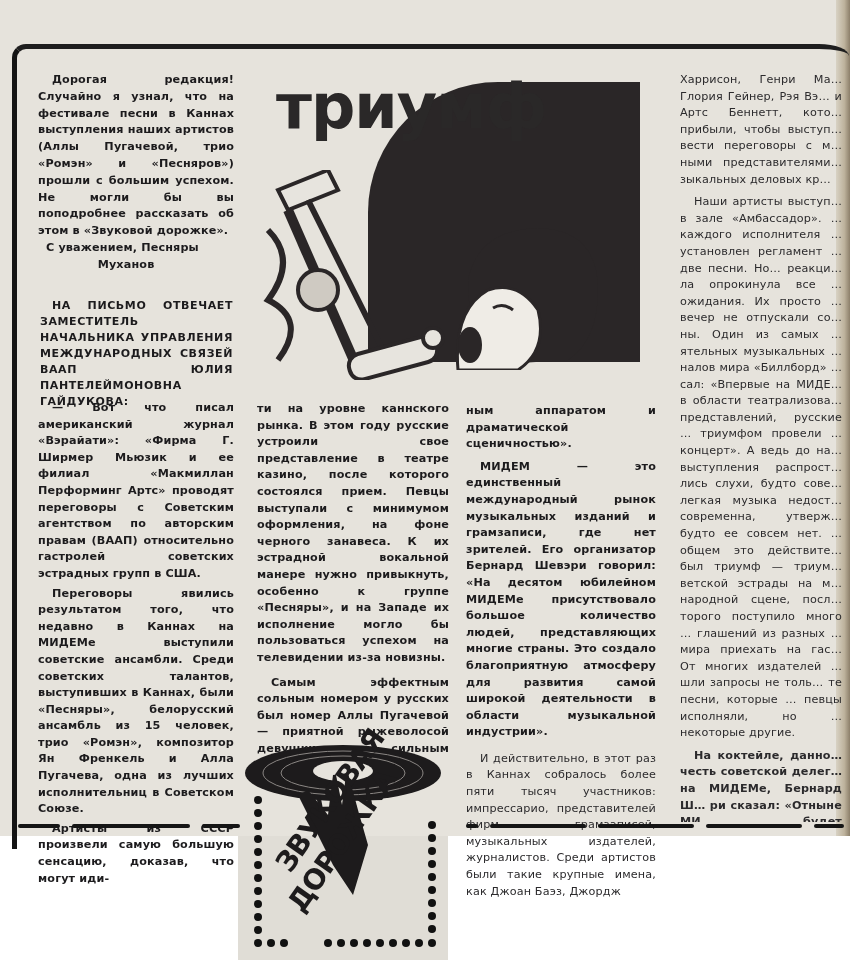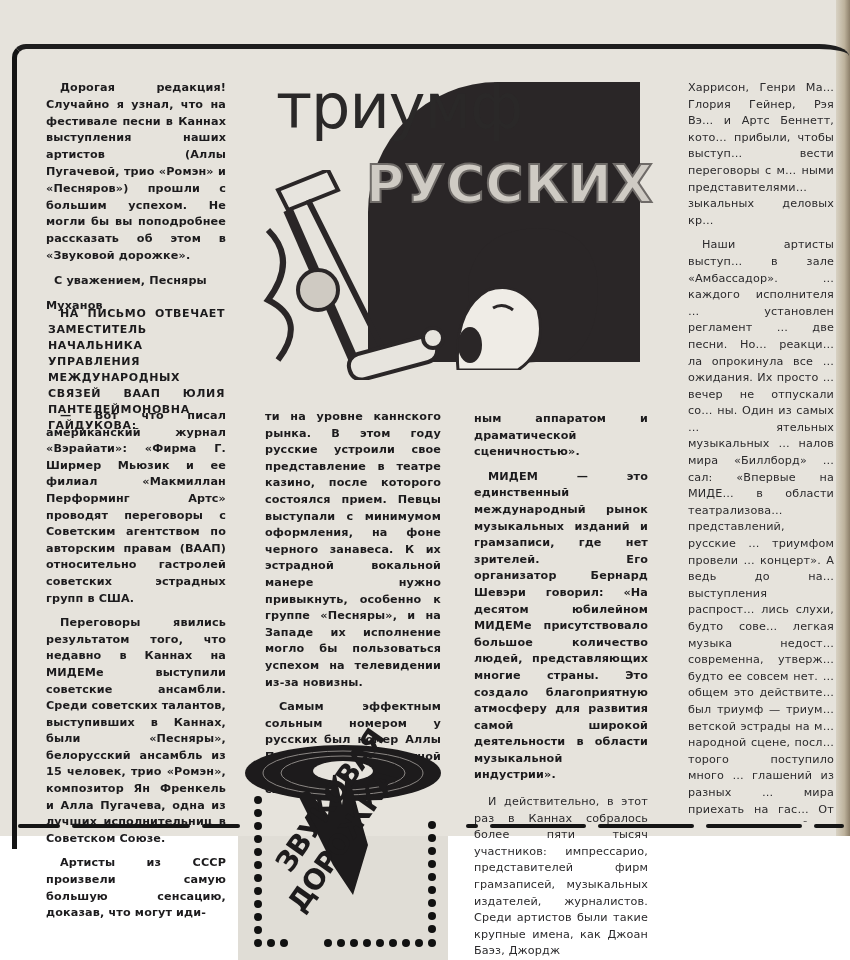--- a/index.html
+++ b/index.html
@@ -2,32 +2,32 @@
 <html><head>
 <meta charset="utf-8">
 <style>
   html,body{margin:0;padding:0;background:#ffffff;}
   body{width:850px;height:960px;position:relative;overflow:hidden;font-family:"DejaVu Sans",sans-serif;color:#1c1b1d;}
   .paper{position:absolute;left:0;top:0;width:850px;height:836px;background:#e6e3dc;}
   .paper-strip{position:absolute;left:238px;top:836px;width:210px;height:124px;background:#e0ddd6;}
   .paper-edge{position:absolute;right:0;top:0;width:14px;height:836px;background:linear-gradient(90deg,#d8d2c4,#bdb29c 60%,#8c7f6a);}
   .frame{position:absolute;left:12px;top:44px;width:832px;height:800px;border-left:5px solid #141414;border-top:5px solid #1e1e1e;border-top-left-radius:14px;border-top-right-radius:30px 12px;}
   .col{position:absolute;font-size:11.2px;line-height:16.6px;text-align:justify;font-weight:bold;letter-spacing:0.15px;}
-  .col p{margin:8px;text-indent:14px;}
+  .col p{margin:0;text-indent:14px;}
   .col p.noind{text-indent:0;}
   .col p + p{margin-top:3px;}
   .light{font-weight:normal;color:#2b2a2c;}
   .caps{font-family:"DejaVu Sans",sans-serif;font-weight:900;text-transform:uppercase;font-size:11px;line-height:16px;letter-spacing:0.6px;}
-  .sig{text-align:left;padding-right:20px;}
+  .sig{text-align:center;padding-right:20px;}
   .rules{position:absolute;display:flex;gap:12px;align-items:center;height:6px;}
   .rules span{display:block;height:4px;background:#151515;border-radius:2px;}
   
   .illus{position:absolute;left:258px;top:70px;width:382px;height:310px;}
   .illus-bg{position:absolute;left:110px;top:12px;width:272px;height:280px;background:#2a2627;border-radius:130px 0 0 0;}
-  .head-1{position:absolute;left:18px;top:6px;font-size:62px;font-weight:400;letter-spacing:-1px;color:#2a2828;line-height:62px;font-family:"DejaVu Sans",sans-serif;}
+  .head-1{position:absolute;left:18px;top:6px;font-size:62px;font-weight:700;letter-spacing:-1px;color:#2a2828;line-height:62px;font-family:"DejaVu Sans",sans-serif;}
   .head-2{position:absolute;left:108px;top:86px;font-size:52px;font-weight:900;color:#cfcbc4;letter-spacing:1px;line-height:56px;-webkit-text-stroke:2px #6f6b68;font-family:"DejaVu Sans",sans-serif;}
   .face{position:absolute;left:190px;top:150px;width:155px;height:150px;}
   .instr{position:absolute;left:0;top:100px;width:190px;height:210px;}
   
   .logo{position:absolute;left:238px;top:735px;width:210px;height:220px;}
 </style>
 </head>
 <body>
 
 <div class="paper"></div>
@@ -54,21 +54,20 @@
       <path d="M50 30 L130 190" stroke-width="6"></path>
       <circle cx="60" cy="120" r="20" fill="#cfcac2"></circle>
       <path d="M10 60 Q40 90 10 130 Q50 150 20 190" stroke-width="6"></path>
       <rect x="90" y="175" width="90" height="26" rx="12" fill="#e7e4de" transform="rotate(-15 135 188)"></rect>
       <circle cx="175" cy="168" r="10" fill="#e7e4de"></circle>
     </g>
   </svg>
   <div class="head-1">
     <span>триумф</span>
   </div>
-  <div class="head-2" style="text-transform:uppercase;">русских</div>
   <svg class="face" viewBox="0 0 155 150">
     <path d="M20 60 Q30 10 90 8 Q150 10 150 70 Q150 120 120 140 L40 145 Q20 110 20 60 Z" fill="#2a2627"></path>
     <path d="M10 150 Q5 90 40 70 Q70 60 90 90 Q100 130 70 150 Z" fill="#efece6" stroke="#2a2627" stroke-width="3"></path>
     <ellipse cx="22" cy="125" rx="12" ry="18" fill="#2a2627"></ellipse>
     <path d="M45 88 q10 -6 20 2" stroke="#2a2627" stroke-width="3" fill="none"></path>
   </svg>
 </div>
 
 <div class="col" style="left:38px;top:400px;width:196px;">
   <p>— Вот что писал американский журнал «Вэрайати»: «Фирма Г. Ширмер Мьюзик и ее филиал «Макмиллан Перформинг Артс» проводят переговоры с Советским агентством по авторским правам (ВААП) относительно гастролей советских эстрадных групп в США.</p>

